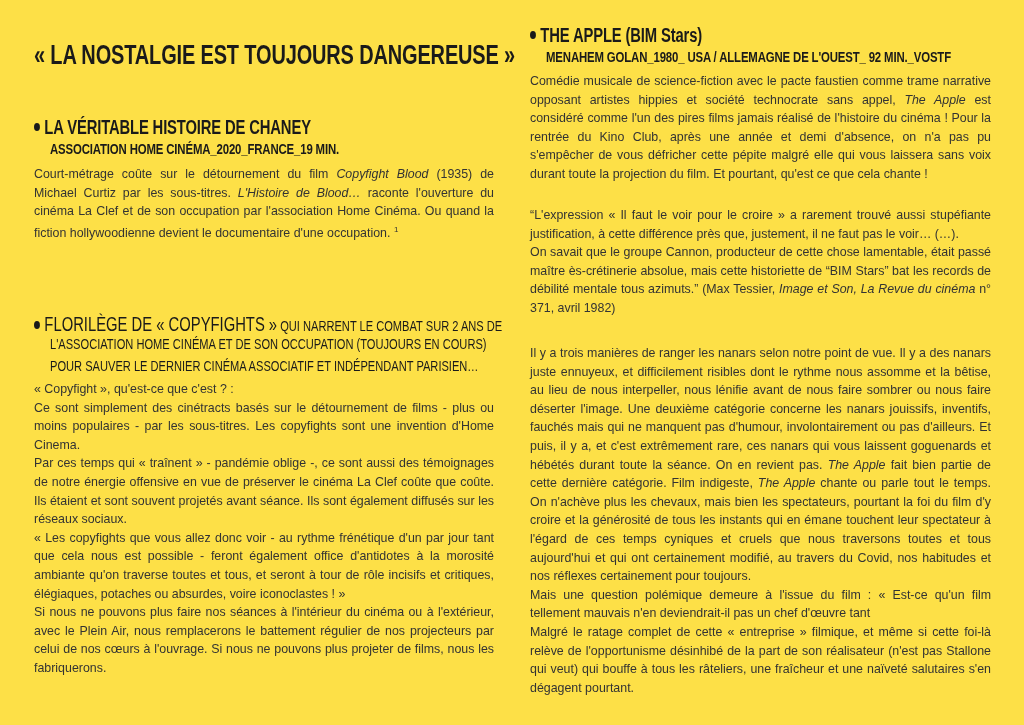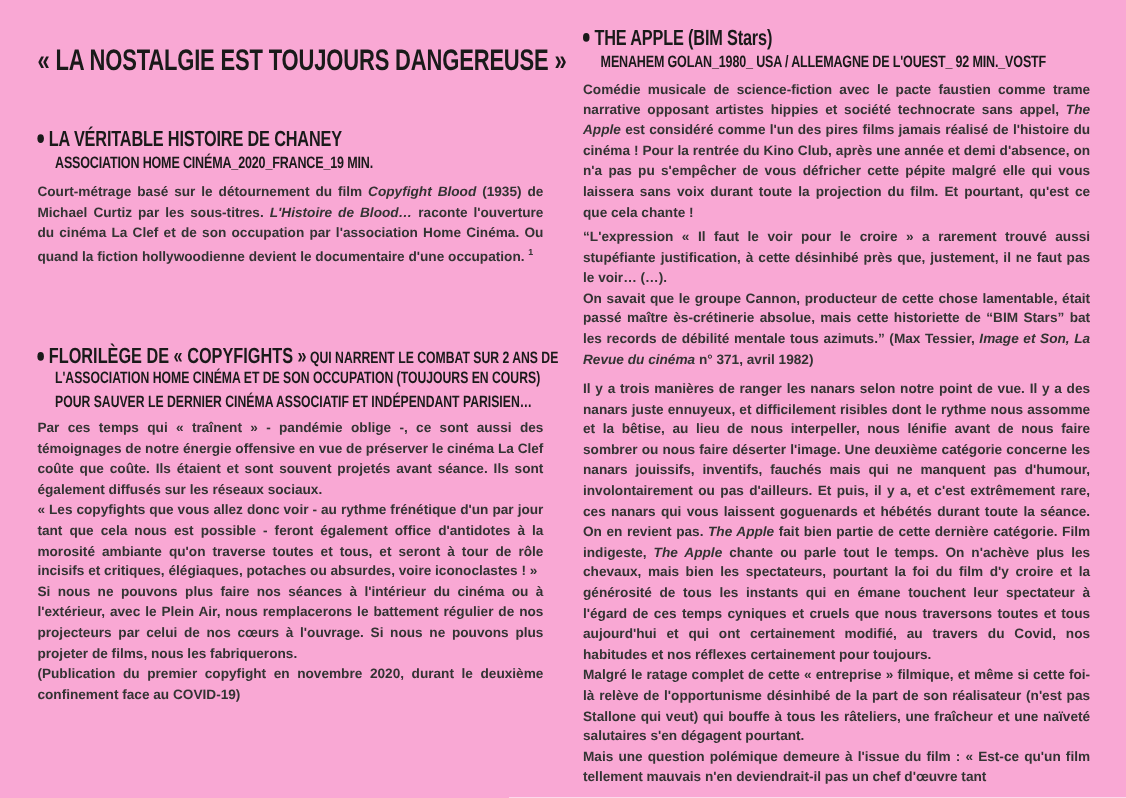--- a/index.html
+++ b/index.html
@@ -1,88 +1,89 @@
 <!DOCTYPE html>
 <html><head>
 <meta charset="utf-8">
 <style>
   html, body { margin: 0; padding: 0; background: #ffffff; }
   body { width: 1024px; height: 725px; overflow: hidden; position: relative; }
-  .page { position: absolute; inset: 0; background: #f9a8d4; }
+  .page { position: absolute; inset: 0; background: #fde047; }
   .col { position: absolute; top: 0; }
   .col-left { left: 34px; width: 460px; }
   .col-right { left: 530px; width: 461px; }
 
   .cond { font-family: "Liberation Sans", sans-serif; font-weight: bold; color: #1a1a1a;
           transform-origin: left top; letter-spacing: -0.2px; }
   .main-title { position: absolute; top: 40px; left: 0; font-size: 27px; white-space: nowrap;
                 transform: scaleX(0.74); }
   .film-title { font-size: 20px; white-space: nowrap; transform: scaleX(0.74); }
   .film-meta { font-size: 15px; white-space: nowrap; transform: scaleX(0.76); }
   .bullet { display: inline-block; width: 8px; height: 8px; border-radius: 50%; background: #1a1a1a;
             vertical-align: middle; margin-right: 6px; position: relative; top: -2px; }
 
   .body { font-family: "Liberation Sans", sans-serif; font-size: 12.4px; line-height: 18.6px;
-          color: #333; text-align: justify; margin: 0; font-weight: bold; }
+          color: #333; text-align: justify; margin: 0; }
   .body p { margin: 0; }
   .body i { font-style: italic; }
   sup { font-size: 8px; }
 
   .section { position: absolute; left: 0; right: 0; }
 
   
-  .copy-head { font-family: "Liberation Sans", sans-serif; font-weight: bold; color: #1a1a1a; }
+  .copy-head { font-family: "Liberation Sans", sans-serif; font-weight: normal; color: #1a1a1a; }
   .copy-line { white-space: nowrap; transform-origin: left top; transform: scaleX(0.74); height: 22px; }
   .copy-line .big { font-size: 20px; }
   .copy-line .small { font-size: 15px; }
 </style>
 </head>
 <body>
 
 <div class="page">
 
   <div class="col col-left">
     <div class="cond main-title">« LA NOSTALGIE EST TOUJOURS DANGEREUSE »</div>
 
     <div class="section" style="top:116px;">
       <div class="cond film-title"><span class="bullet"></span><span>LA VÉRITABLE HISTOIRE DE CHANEY</span></div>
       <div class="cond film-meta" style="margin-left:16px; margin-top:1px;">ASSOCIATION HOME CINÉMA_2020_FRANCE_19 MIN.</div>
     </div>
     <div class="section body" style="top:165px;">
-      <p><span>Court-métrage basé sur le détournement du film </span><i>Copyfight Blood</i><span> (1935) de Michael Curtiz par les sous-titres. </span><i>L'Histoire de Blood…</i><span> raconte l'ouverture du cinéma La Clef et de son occupation par l'association Home Cinéma. Ou quand la fiction hollywoodienne devient le documentaire d'une occupation. </span><sup>1</sup></p>
+      <p><span>Court-métrage coûte sur le détournement du film </span><i>Copyfight Blood</i><span> (1935) de Michael Curtiz par les sous-titres. </span><i>L'Histoire de Blood…</i><span> raconte l'ouverture du cinéma La Clef et de son occupation par l'association Home Cinéma. Ou quand la fiction hollywoodienne devient le documentaire d'une occupation. </span><sup>1</sup></p>
     </div>
 
     <div class="section copy-head" style="top:313px;">
       <div class="copy-line"><span class="bullet"></span><span class="big">FLORILÈGE DE « COPYFIGHTS »</span><span class="small"> QUI NARRENT LE COMBAT SUR 2 ANS DE</span></div>
       <div class="copy-line" style="margin-left:16px;"><span class="small">L'ASSOCIATION HOME CINÉMA ET DE SON OCCUPATION (TOUJOURS EN COURS)</span></div>
       <div class="copy-line" style="margin-left:16px;"><span class="small">POUR SAUVER LE DERNIER CINÉMA ASSOCIATIF ET INDÉPENDANT PARISIEN…</span></div>
     </div>
     <div class="section body" style="top:380px;">
+      <p> « Copyfight », qu'est-ce que c'est ? :</p>
+      <p>Ce sont simplement des cinétracts basés sur le détournement de films - plus ou moins populaires - par les sous-titres. Les copyfights sont une invention d'Home Cinema.</p>
       <p>Par ces temps qui « traînent » - pandémie oblige -, ce sont aussi des témoignages de notre énergie offensive en vue de préserver le cinéma La Clef coûte que coûte. Ils étaient et sont souvent projetés avant séance. Ils sont également diffusés sur les réseaux sociaux.</p>
       <p>« Les copyfights que vous allez donc voir - au rythme frénétique d'un par jour tant que cela nous est possible - feront également office d'antidotes à la morosité ambiante qu'on traverse toutes et tous, et seront à tour de rôle incisifs et critiques, élégiaques, potaches ou absurdes, voire iconoclastes ! »</p>
       <p>Si nous ne pouvons plus faire nos séances à l'intérieur du cinéma ou à l'extérieur, avec le Plein Air, nous remplacerons le battement régulier de nos projecteurs par celui de nos cœurs à l'ouvrage. Si nous ne pouvons plus projeter de films, nous les fabriquerons.</p>
-      <p>(Publication du premier copyfight en novembre 2020, durant le deuxième confinement face au COVID-19)</p>
     </div>
   </div>
 
   <div class="col col-right">
     <div class="section" style="top:24px;">
       <div class="cond film-title"><span class="bullet"></span><span>THE APPLE (BIM Stars)</span></div>
       <div class="cond film-meta" style="margin-left:16px; margin-top:1px;">MENAHEM GOLAN_1980_ USA / ALLEMAGNE DE L'OUEST_ 92 MIN._VOSTF</div>
     </div>
 
     <div class="section body" style="top:72px;">
       <p><span>Comédie musicale de science-fiction avec le pacte faustien comme trame narrative opposant artistes hippies et société technocrate sans appel, </span><i>The Apple</i><span> est considéré comme l'un des pires films jamais réalisé de l'histoire du cinéma ! Pour la rentrée du Kino Club, après une année et demi d'absence, on n'a pas pu s'empêcher de vous défricher cette pépite malgré elle qui vous laissera sans voix durant toute la projection du film. Et pourtant, qu'est ce que cela chante !</span></p>
     </div>
 
     <div class="section body" style="top:206px;">
-      <p>“L'expression « Il faut le voir pour le croire » a rarement trouvé aussi stupéfiante justification, à cette désinhibé près que, justement, il ne faut pas le voir… (…).</p>
+      <p>“L'expression « Il faut le voir pour le croire » a rarement trouvé aussi stupéfiante justification, à cette différence près que, justement, il ne faut pas le voir… (…).</p>
       <p><span>On savait que le groupe Cannon, producteur de cette chose lamentable, était passé maître ès-crétinerie absolue, mais cette historiette de “BIM Stars” bat les records de débilité mentale tous azimuts.” (Max Tessier, </span><i>Image et Son, La Revue du cinéma</i><span> n° 371, avril 1982)</span></p>
     </div>
 
     <div class="section body" style="top:344px;">
       <p><span>Il y a trois manières de ranger les nanars selon notre point de vue. Il y a des nanars juste ennuyeux, et difficilement risibles dont le rythme nous assomme et la bêtise, au lieu de nous interpeller, nous lénifie avant de nous faire sombrer ou nous faire déserter l'image. Une deuxième catégorie concerne les nanars jouissifs, inventifs, fauchés mais qui ne manquent pas d'humour, involontairement ou pas d'ailleurs. Et puis, il y a, et c'est extrêmement rare, ces nanars qui vous laissent goguenards et hébétés durant toute la séance. On en revient pas. </span><i>The Apple</i><span> fait bien partie de cette dernière catégorie. Film indigeste, </span><i>The Apple</i><span> chante ou parle tout le temps. On n'achève plus les chevaux, mais bien les spectateurs, pourtant la foi du film d'y croire et la générosité de tous les instants qui en émane touchent leur spectateur à l'égard de ces temps cyniques et cruels que nous traversons toutes et tous aujourd'hui et qui ont certainement modifié, au travers du Covid, nos habitudes et nos réflexes certainement pour toujours.</span></p>
+      <p>Mais une question polémique demeure à l'issue du film : « Est-ce qu'un film tellement mauvais n'en deviendrait-il pas un chef d'œuvre tant</p>
       <p>Malgré le ratage complet de cette « entreprise » filmique, et même si cette foi-là relève de l'opportunisme désinhibé de la part de son réalisateur (n'est pas Stallone qui veut) qui bouffe à tous les râteliers, une fraîcheur et une naïveté salutaires s'en dégagent pourtant.</p>
-      <p>Mais une question polémique demeure à l'issue du film : « Est-ce qu'un film tellement mauvais n'en deviendrait-il pas un chef d'œuvre tant</p>
     </div>
   </div>
 
 </div>
 
 </body></html>

